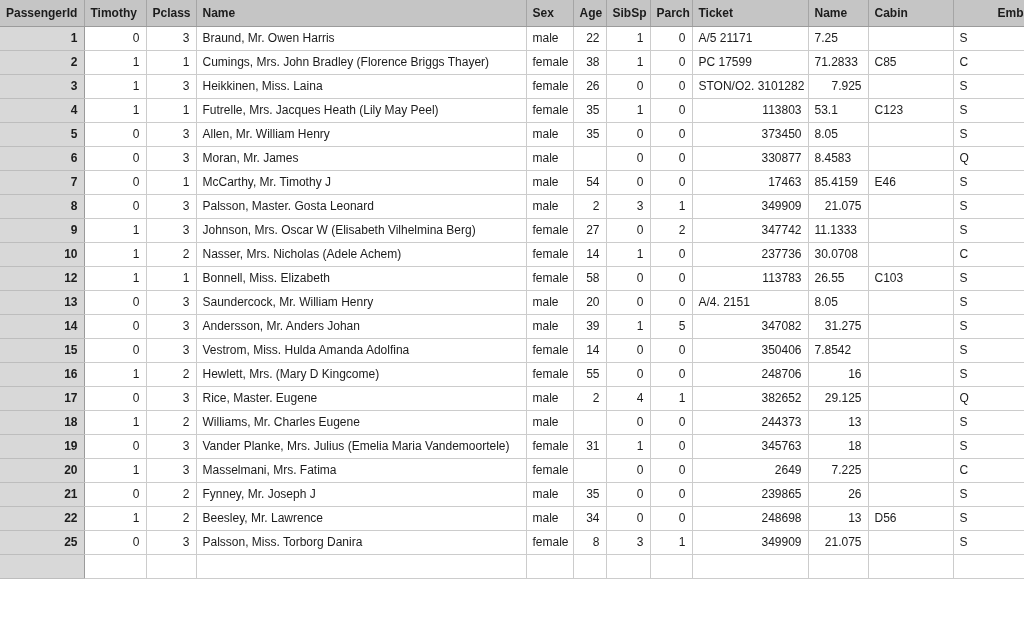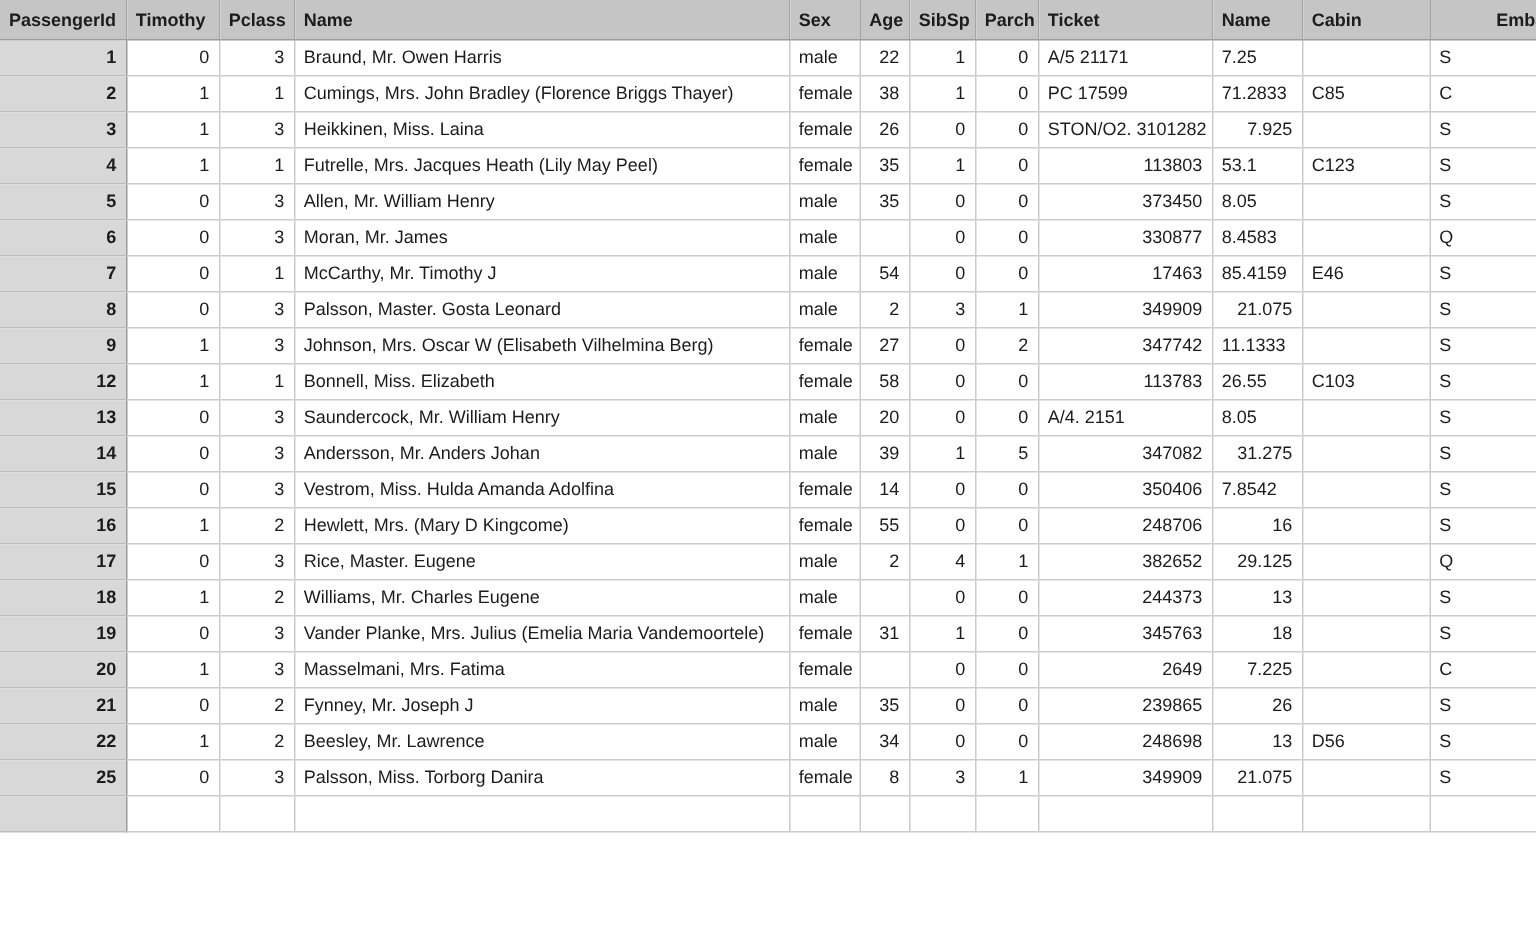--- a/index.html
+++ b/index.html
@@ -204,20 +204,34 @@
           <td class="a-left">female</td>
           <td class="a-right">27</td>
           <td class="a-right">0</td>
           <td class="a-right">2</td>
           <td class="a-right">347742</td>
           <td class="a-left">11.1333</td>
           <td class="a-left"></td>
           <td class="a-left">S</td>
         </tr>
         <tr>
+          <td class="a-right rowhead">10</td>
+          <td class="a-right">1</td>
+          <td class="a-right">2</td>
+          <td class="a-left">Nasser, Mrs. Nicholas (Adele Achem)</td>
+          <td class="a-left">female</td>
+          <td class="a-right">14</td>
+          <td class="a-right">1</td>
+          <td class="a-right">0</td>
+          <td class="a-right">237736</td>
+          <td class="a-left">30.0708</td>
+          <td class="a-left"></td>
+          <td class="a-left">C</td>
+        </tr>
+        <tr>
           <td class="a-right rowhead">12</td>
           <td class="a-right">1</td>
           <td class="a-right">1</td>
           <td class="a-left">Bonnell, Miss. Elizabeth</td>
           <td class="a-left">female</td>
           <td class="a-right">58</td>
           <td class="a-right">0</td>
           <td class="a-right">0</td>
           <td class="a-right">113783</td>
           <td class="a-left">26.55</td>

